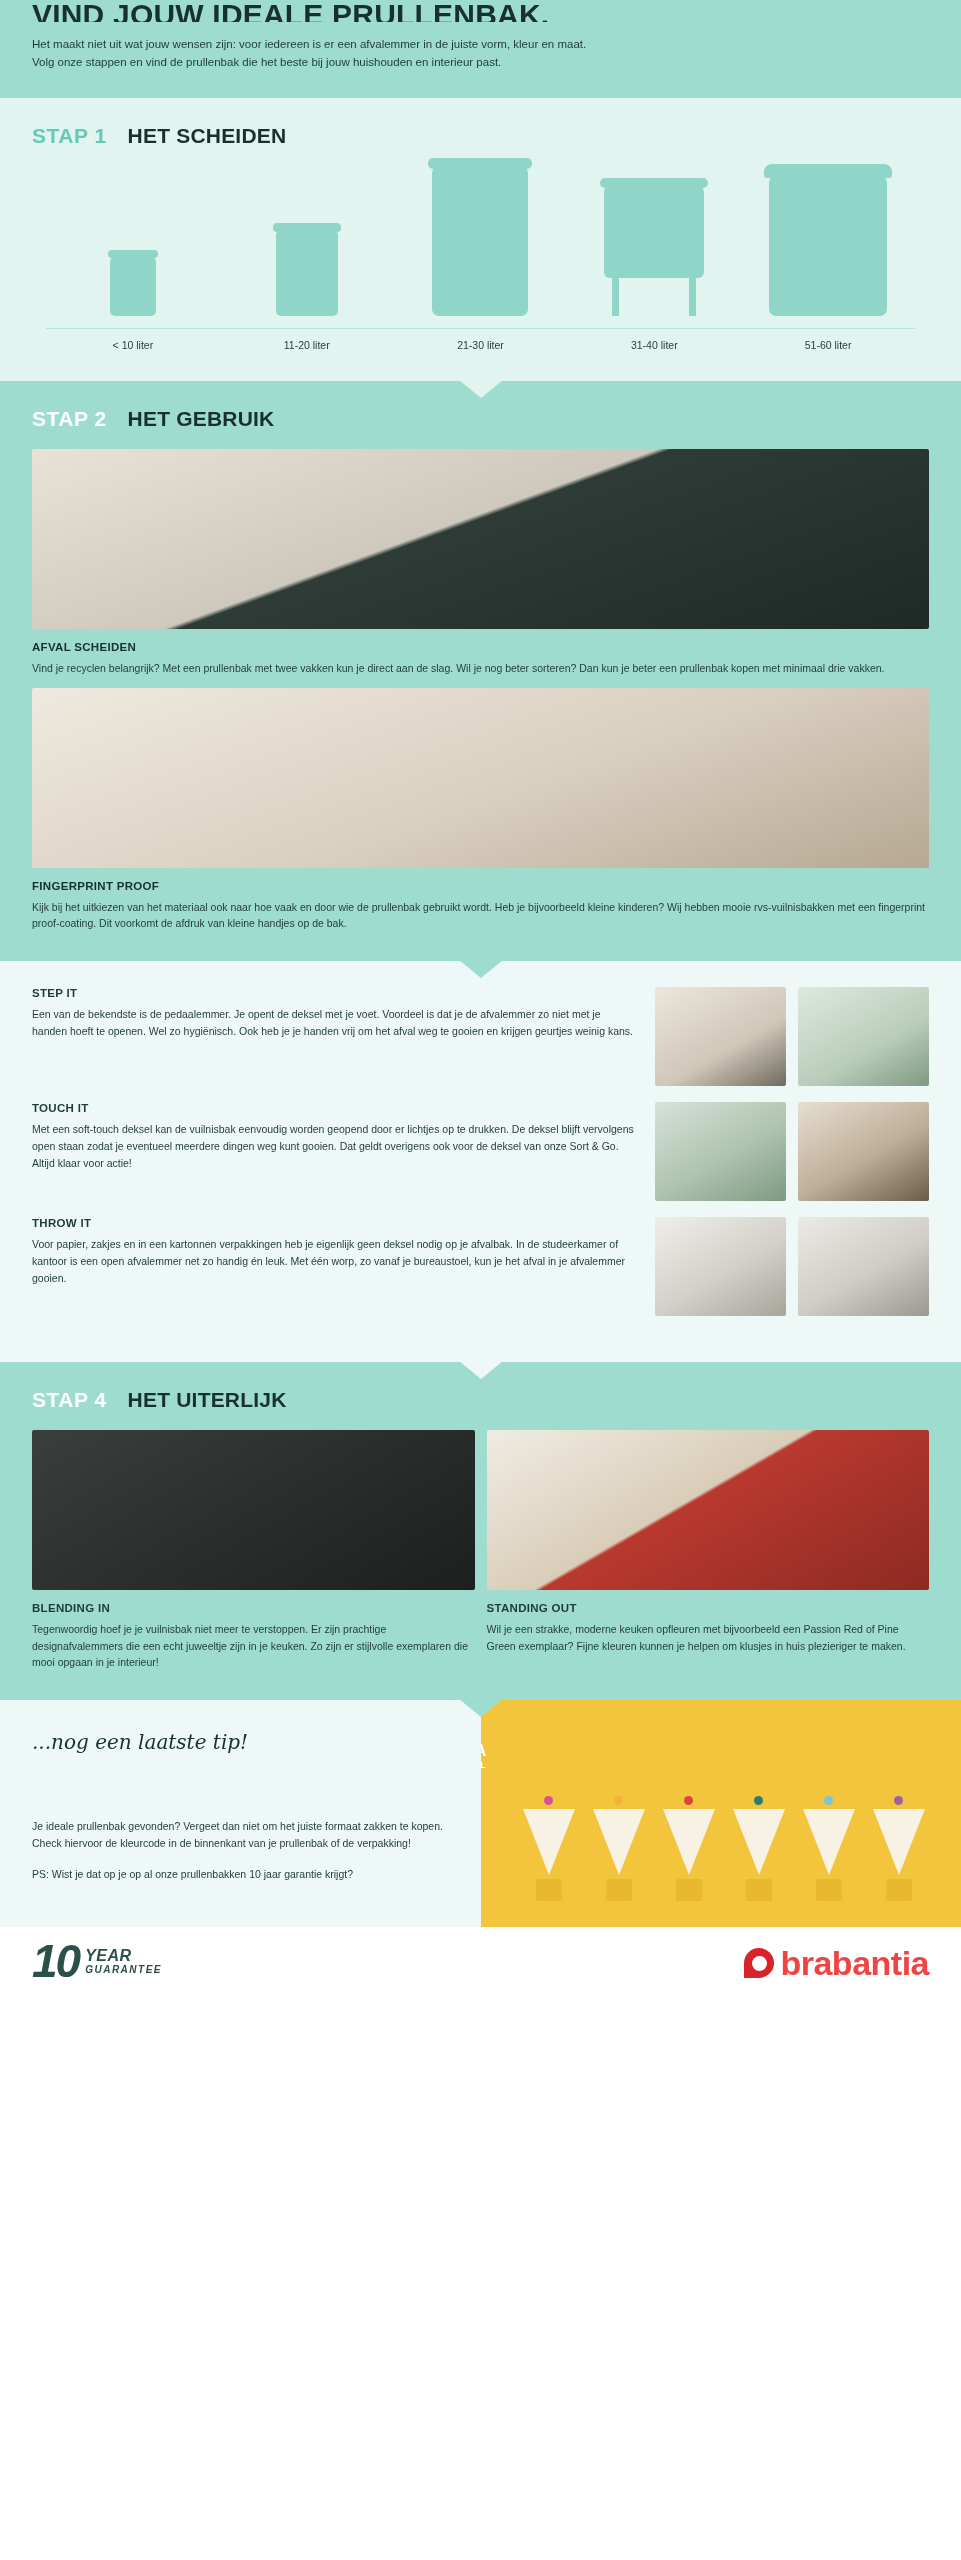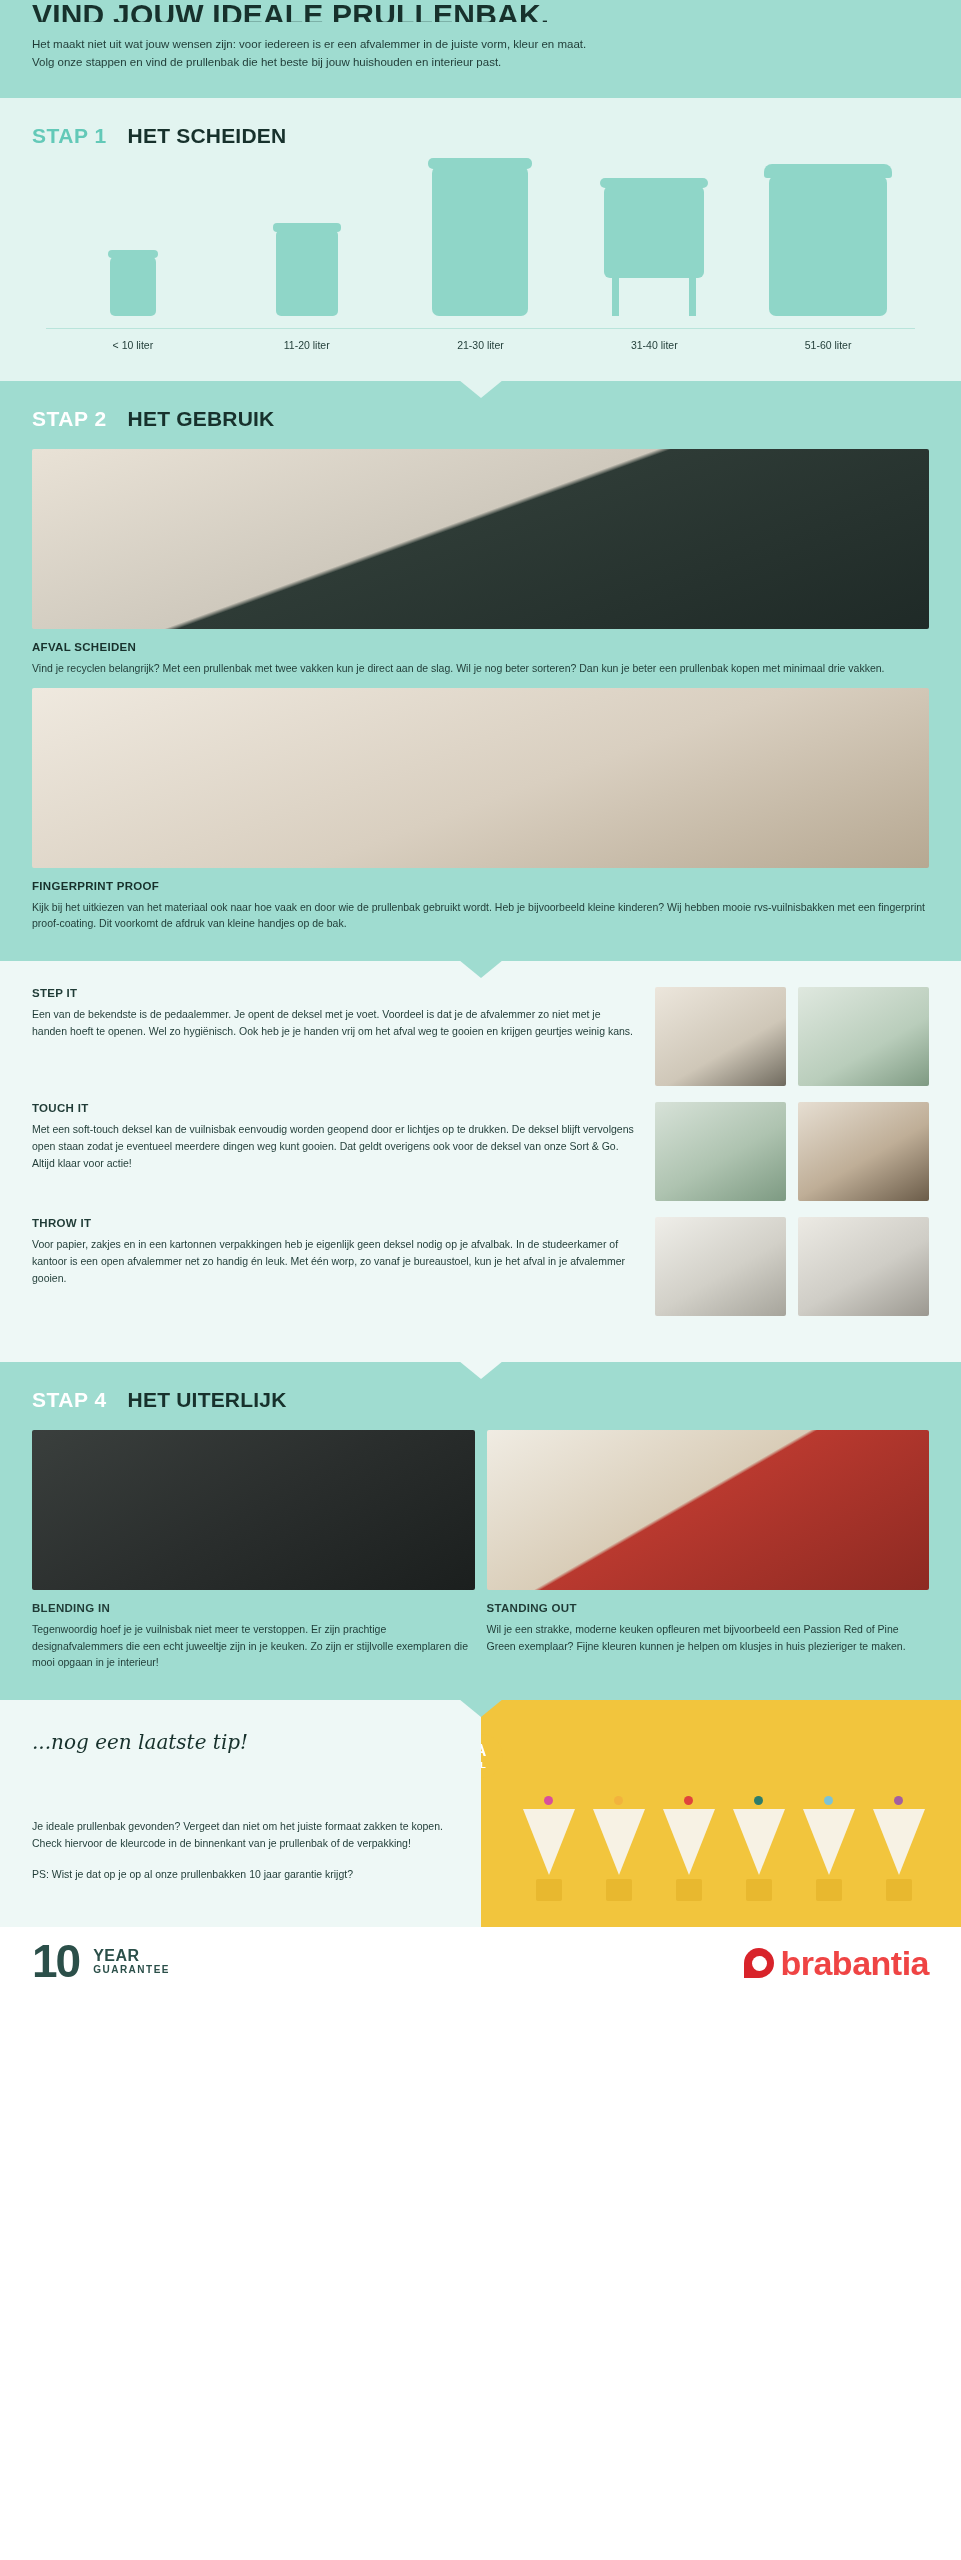--- a/index.html
+++ b/index.html
@@ -178,21 +178,21 @@
   .footer {
     background: #ffffff;
     padding: 16px 32px 18px 32px;
     display: flex;
     align-items: flex-end;
     justify-content: space-between;
     position: relative;
     height: 74px;
     overflow: hidden;
   }
-  .guarantee { display: flex; align-items: center; gap: 14px; }
+  .guarantee { display: flex; align-items: center; gap: 6px; font-style: italic; }
   .guarantee .ten { font-size: 46px; font-weight: 700; color: #2b4f49; line-height: .9; letter-spacing: -2px; }
   .guarantee .gtxt { line-height: 1.05; }
   .guarantee .gyear { font-size: 16px; font-weight: 700; color: #2b4f49; letter-spacing: .5px; }
   .guarantee .gsub { font-size: 10px; font-weight: 700; color: #2b4f49; letter-spacing: 1.5px; }
   .brand { display: flex; align-items: center; gap: 6px; }
   .brand-mark { width: 30px; height: 30px; position: relative; }
   .brand-mark .d1 { position:absolute; left:0; top:0; width:30px; height:30px; border-radius:50% 50% 50% 0; background:#d8232a; }
   .brand-mark .d2 { position:absolute; left:8px; top:8px; width:15px; height:15px; border-radius:50%; background:#ffffff; }
   .brand-name { font-size: 34px; font-weight: 700; color: #ef4444; letter-spacing: -.5px; }
 

